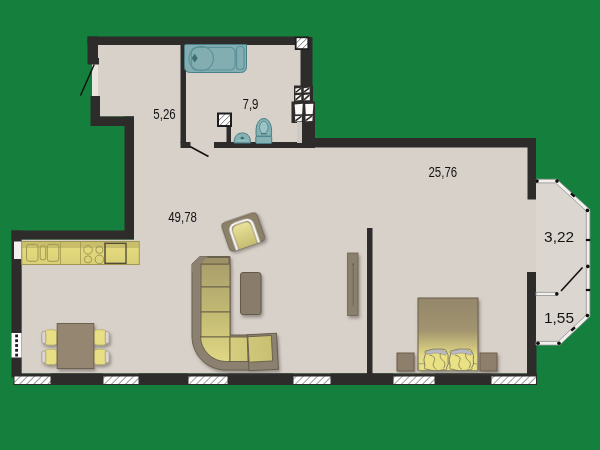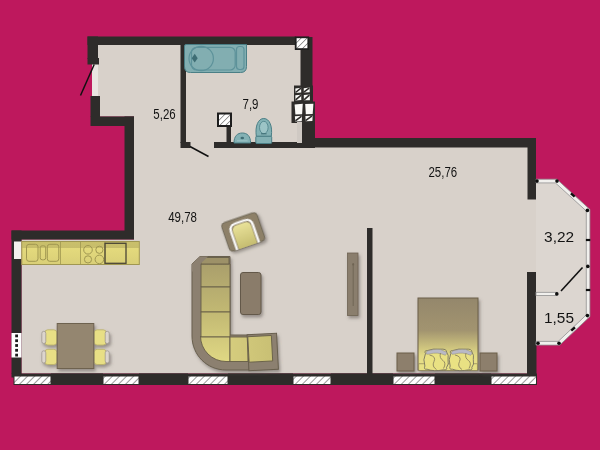--- a/index.html
+++ b/index.html
@@ -1,16 +1,16 @@
 <!DOCTYPE html>
 <html><head>
 <meta charset="utf-8">
 <style>
   html,body{margin:0;padding:0;background:#ffffff;}
-  #stage{position:relative;width:600px;height:450px;background:#be185d;overflow:hidden;
+  #stage{position:relative;width:600px;height:450px;background:#15803d;overflow:hidden;
          font-family:"Liberation Sans", sans-serif;}
   svg{display:block}
 </style>
 </head>
 <body>
 <div id="stage">
 <svg width="600" height="450" viewBox="0 0 600 450" xmlns="http://www.w3.org/2000/svg">
 <defs>
   <pattern id="hatch" width="5" height="5" patternTransform="rotate(45)" patternUnits="userSpaceOnUse">
     <rect width="5" height="5" fill="#ffffff"></rect>

